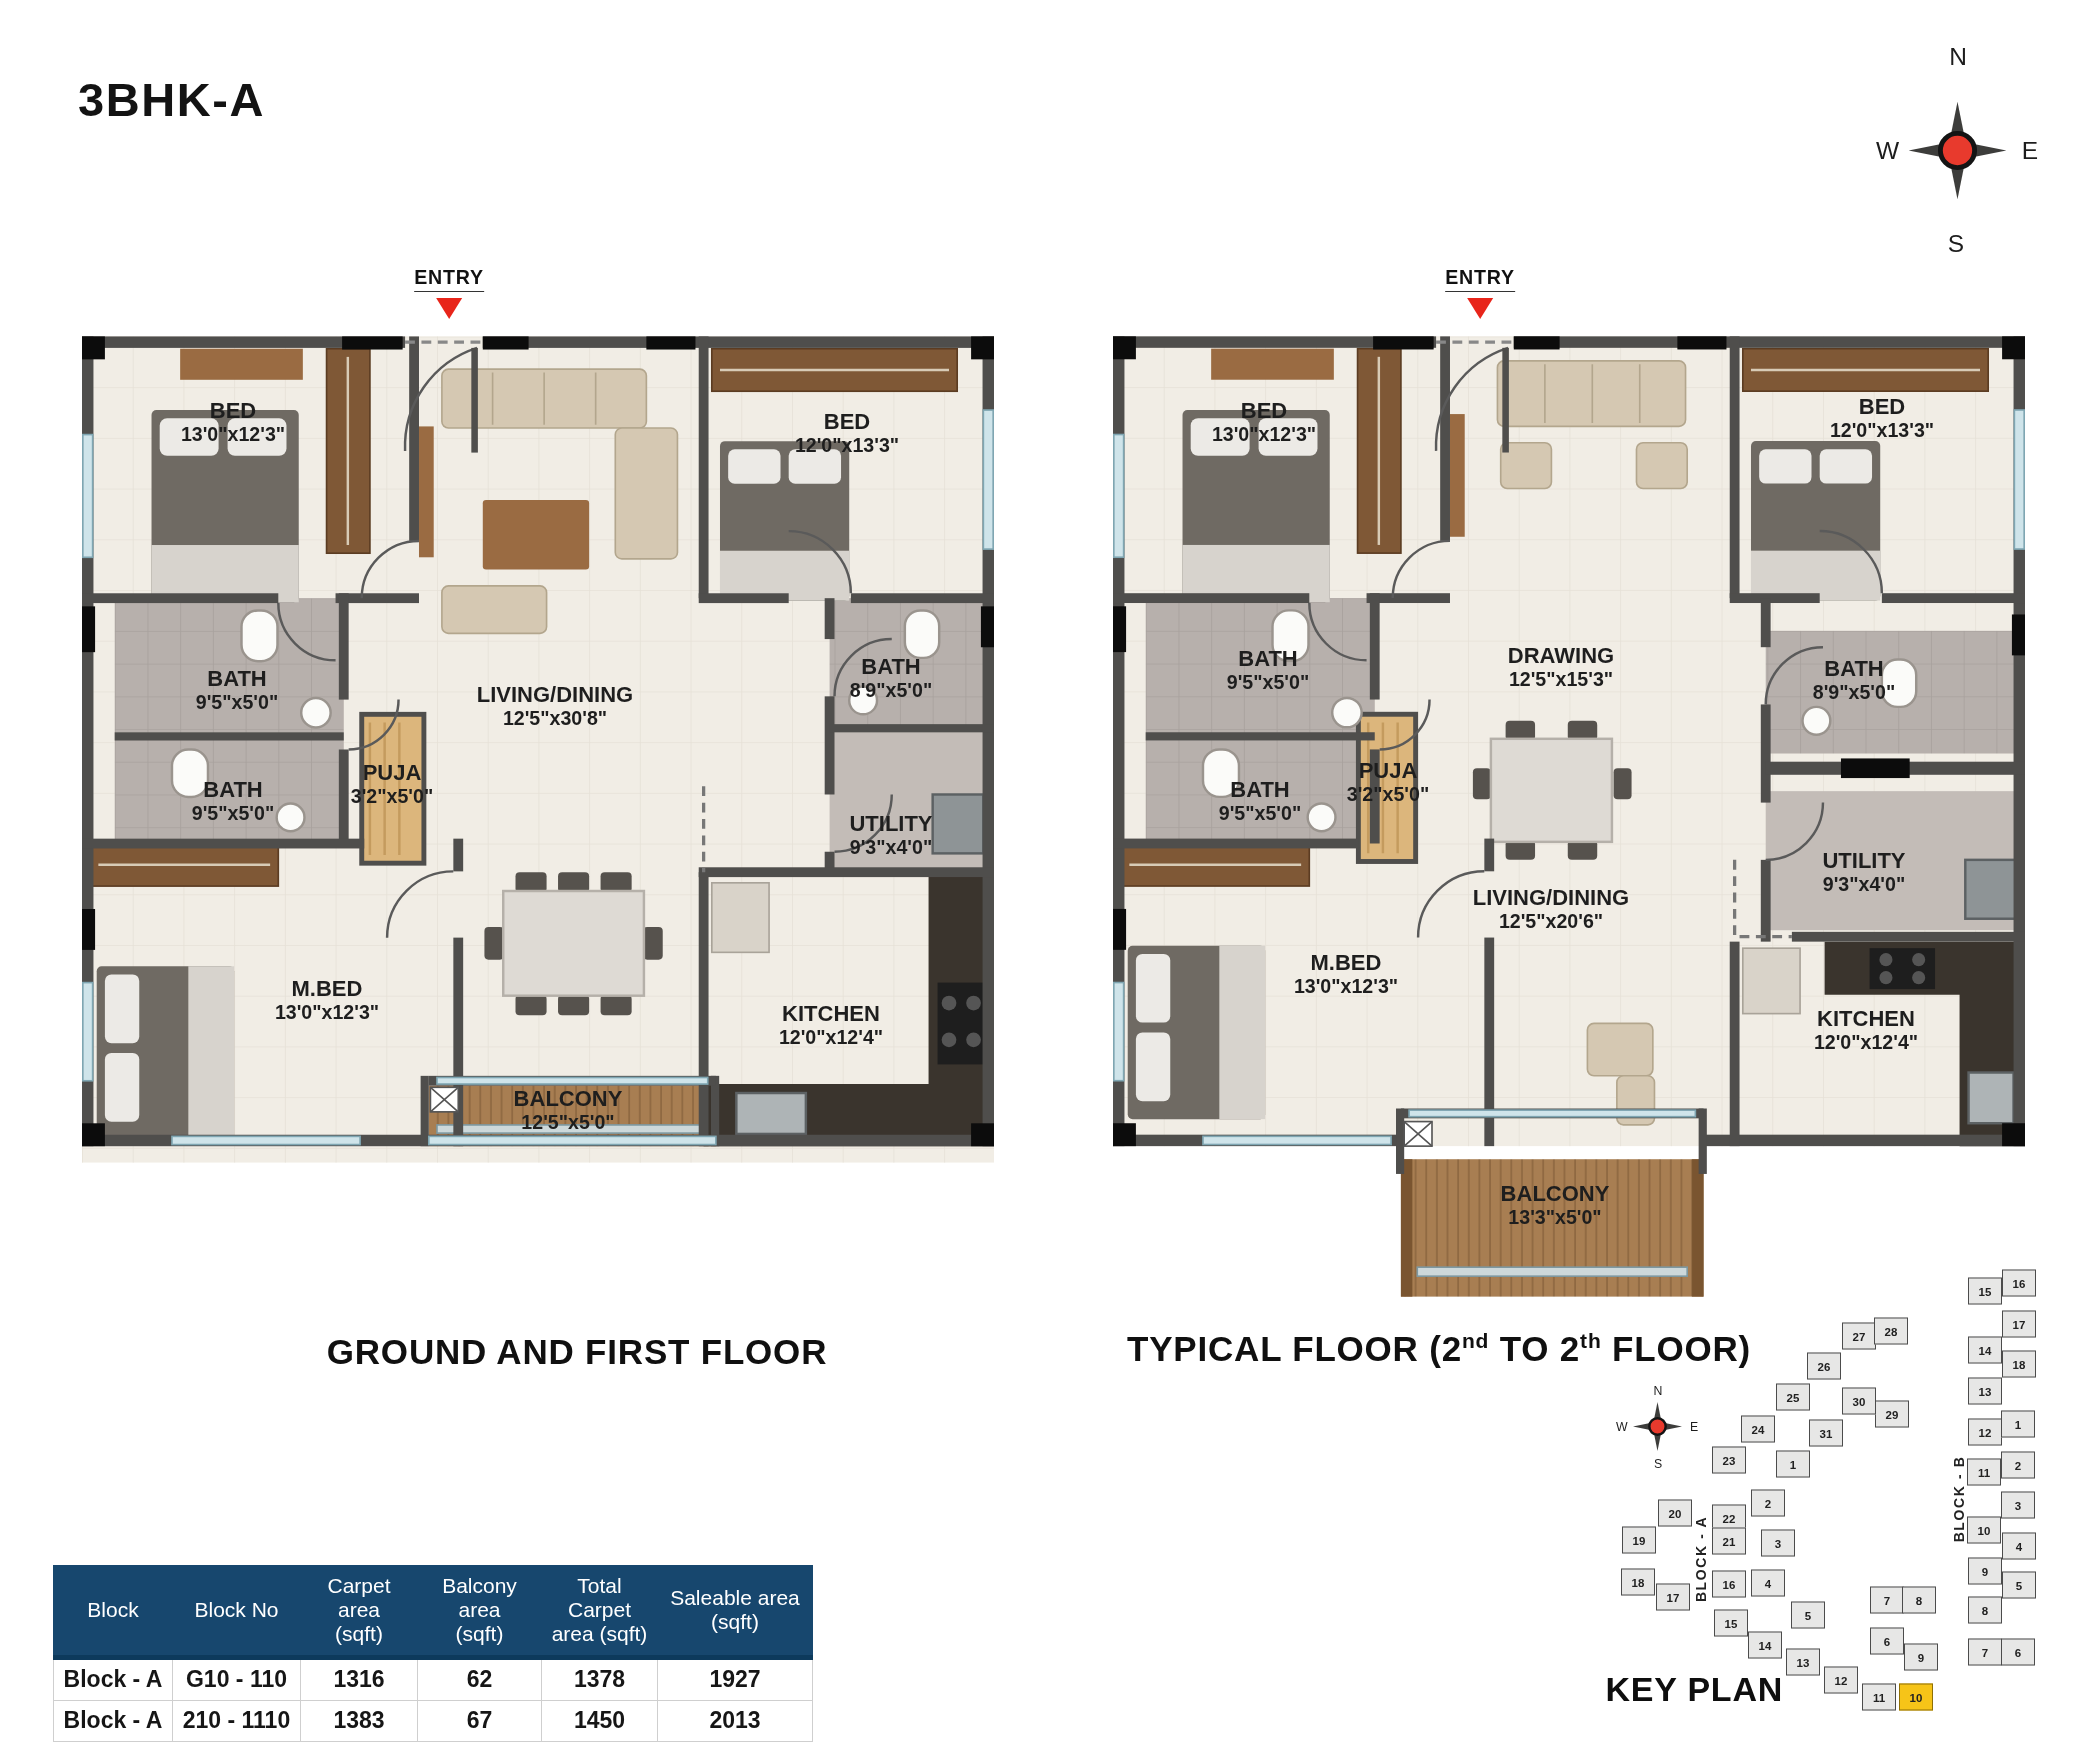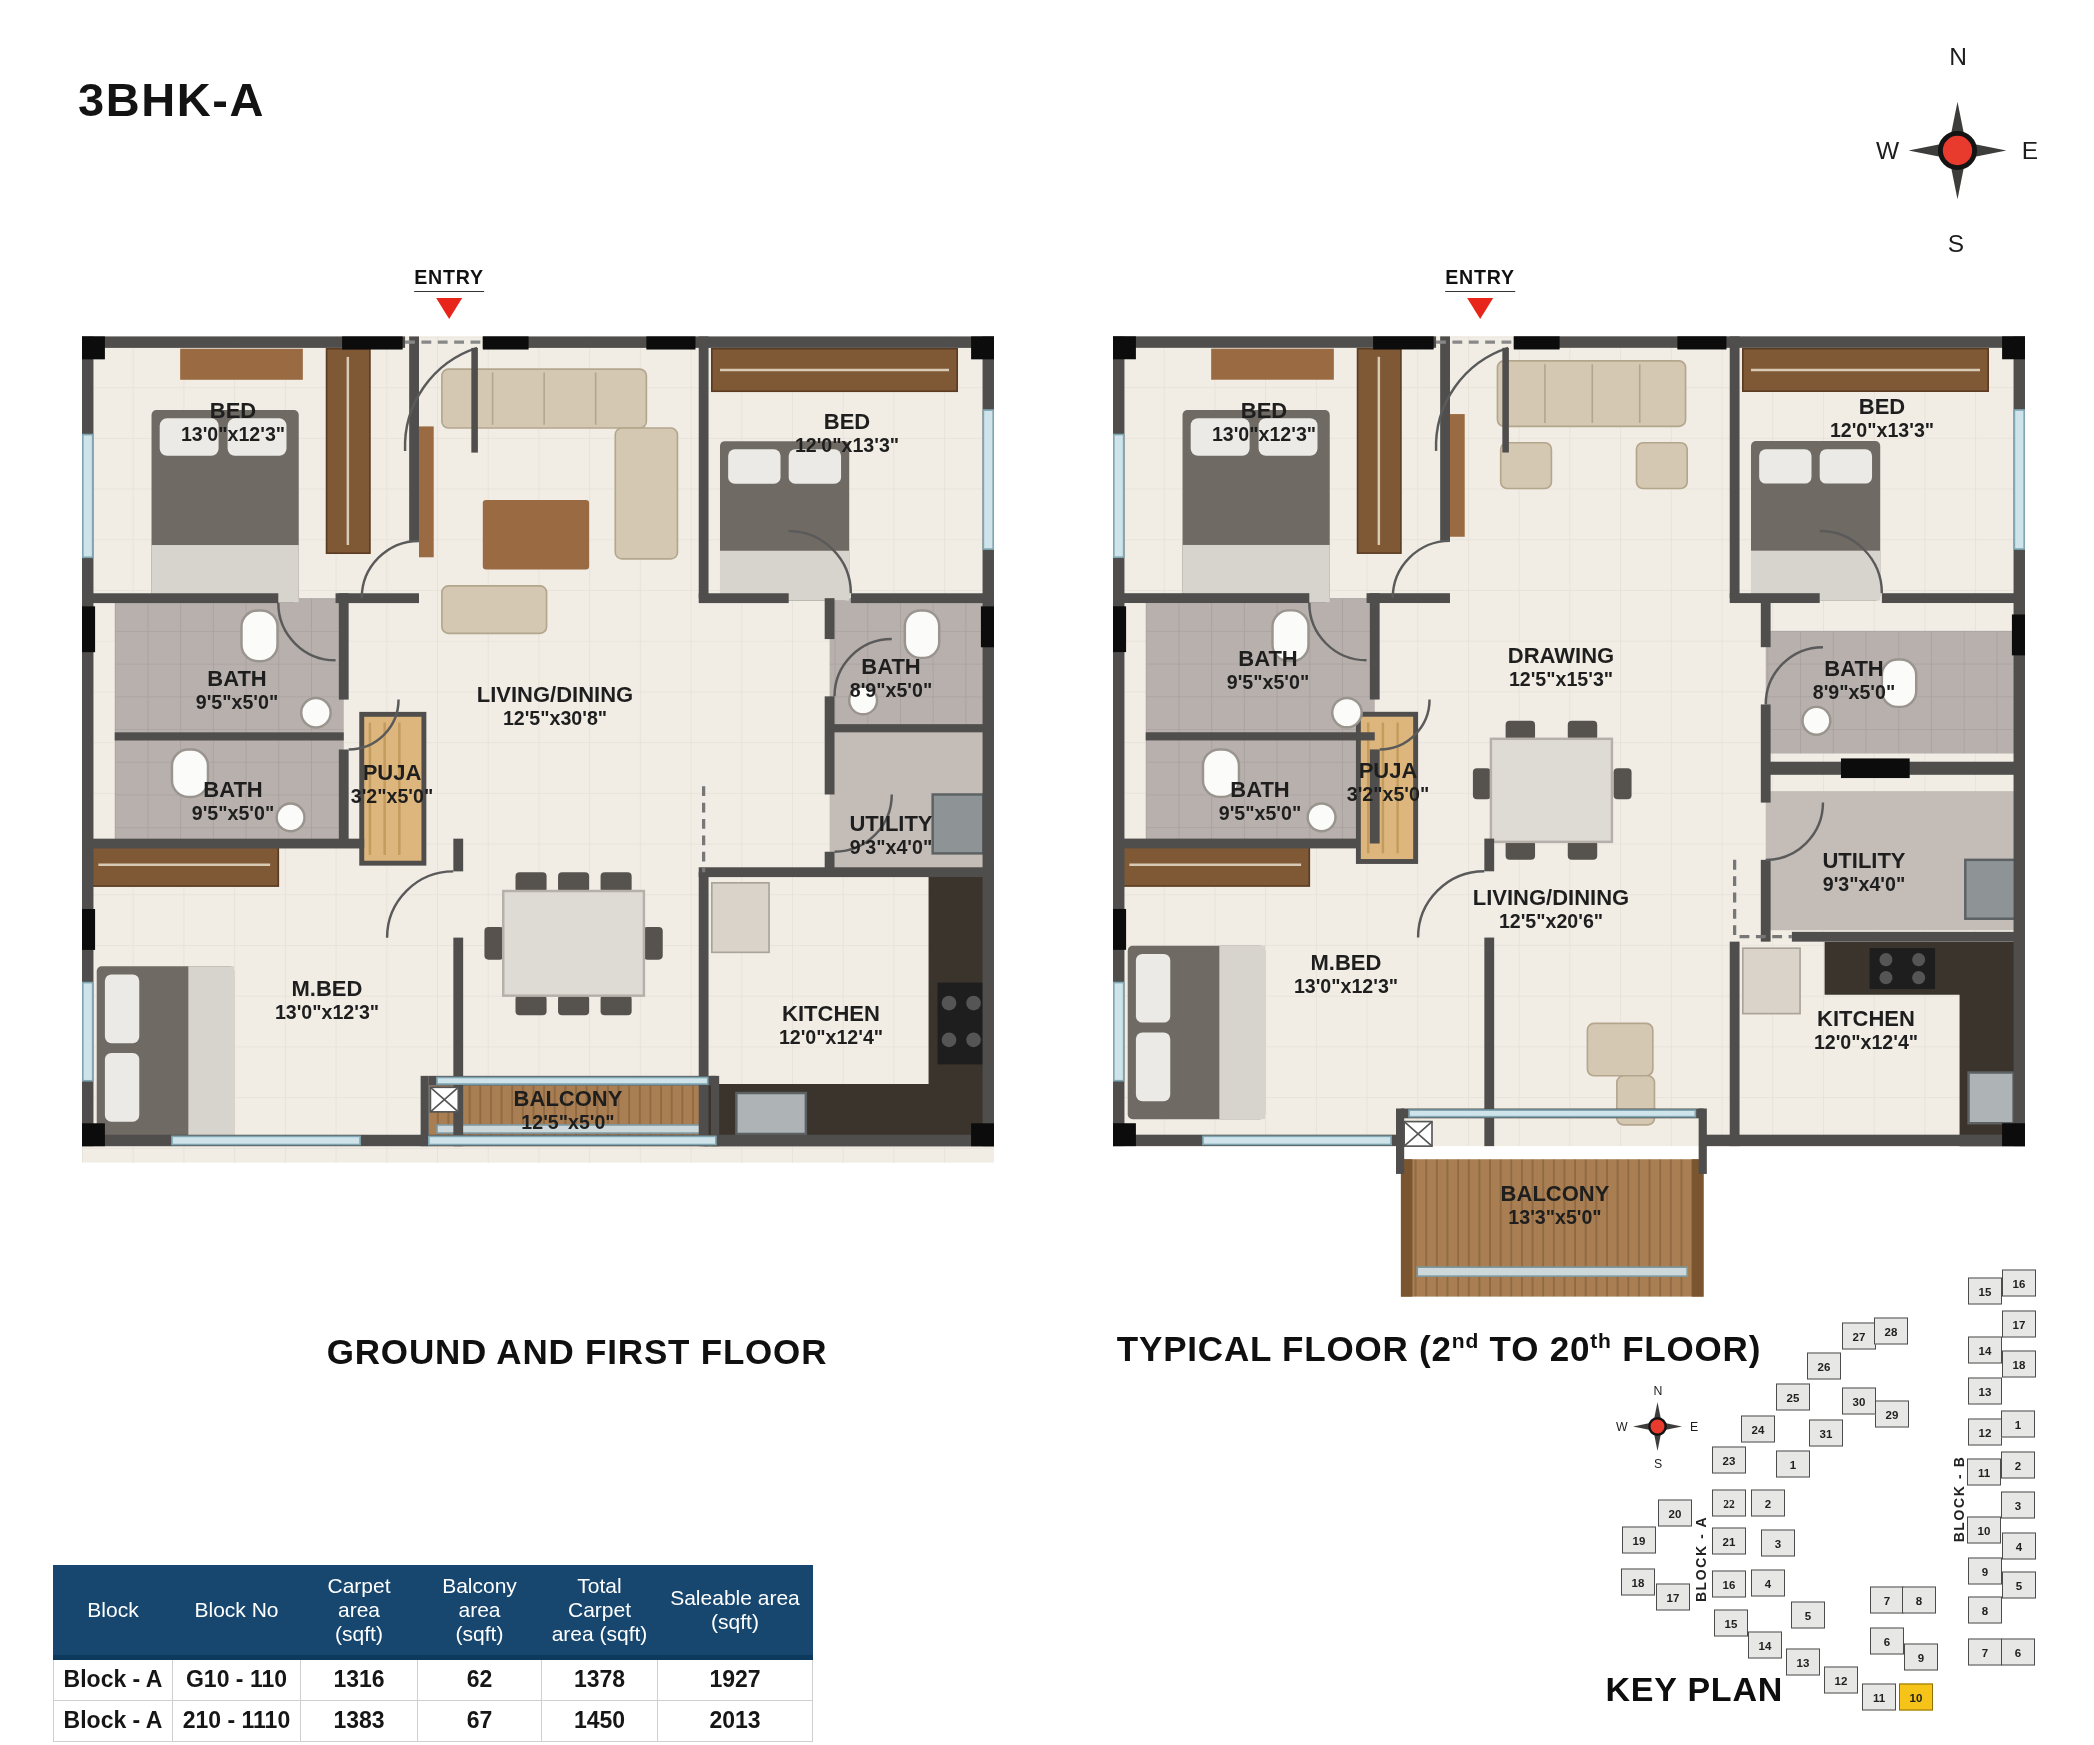--- a/index.html
+++ b/index.html
@@ -468,21 +468,21 @@
       <div class="rd">12'0"x12'4"</div>
     </div>
     <div class="room-label" style="left: 442px; top: 869px;">
       <div class="rn">BALCONY</div>
       <div class="rd">13'3"x5'0"</div>
     </div>
     <div class="entry-wrap" style="left: 367px; top: -70px;"><div class="entry-txt">ENTRY</div><div class="entry-tri"></div></div>
   </div>
 
 <div class="caption" id="caption0" style="left:577px;top:1332px;"><span>GROUND AND FIRST FLOOR</span></div>
-<div class="caption" id="caption1" style="left:1439px;top:1329px;"><span>TYPICAL FLOOR (2</span><sup>nd</sup><span> TO 20</span><sup>th</sup><span> FLOOR)</span></div>
+<div class="caption" id="caption1" style="left:1439px;top:1329px;"><span>TYPICAL FLOOR (2</span><sup>nd</sup><span> TO 2</span><sup>th</sup><span> FLOOR)</span></div>
 
 <table class="abs" id="area-table">
   <colgroup id="area-cols">
       <col style="width: 119px;">
       <col style="width: 128px;">
       <col style="width: 117px;">
       <col style="width: 124px;">
       <col style="width: 116px;">
       <col style="width: 155px;">
     </colgroup>
@@ -540,21 +540,21 @@
       <div class="kunit" style="left: 263px; top: 72px;">27</div>
       <div class="kunit" style="left: 295px; top: 67px;">28</div>
       <div class="kunit" style="left: 228px; top: 102px;">26</div>
       <div class="kunit" style="left: 296px; top: 106px; margin-top: 44px;">29</div>
       <div class="kunit" style="left: 197px; top: 133px;">25</div>
       <div class="kunit" style="left: 263px; top: 137px;">30</div>
       <div class="kunit" style="left: 162px; top: 165px; text-align: center;">24</div>
       <div class="kunit" style="left: 230px; top: 169px;">31</div>
       <div class="kunit" style="left: 133px; top: 196px;">23</div>
       <div class="kunit" style="left: 197px; top: 200px;">1</div>
-      <div class="kunit" style="left: 133px; top: 239px; font-family: Liberation Serif, serif;">22</div>
+      <div class="kunit" style="left: 133px; top: 254px;">22</div>
       <div class="kunit" style="left: 172px; top: 239px;">2</div>
       <div class="kunit" style="left: 133px; top: 277px;">21</div>
       <div class="kunit" style="left: 182px; top: 279px;">3</div>
       <div class="kunit" style="left: 133px; top: 320px;">16</div>
       <div class="kunit" style="left: 172px; top: 319px;">4</div>
       <div class="kunit" style="left: 135px; top: 359px;">15</div>
       <div class="kunit" style="left: 212px; top: 351px;">5</div>
       <div class="kunit" style="left: 169px; top: 381px;">14</div>
       <div class="kunit" style="left: 207px; top: 398px;">13</div>
       <div class="kunit" style="left: 245px; top: 416px;">12</div>

